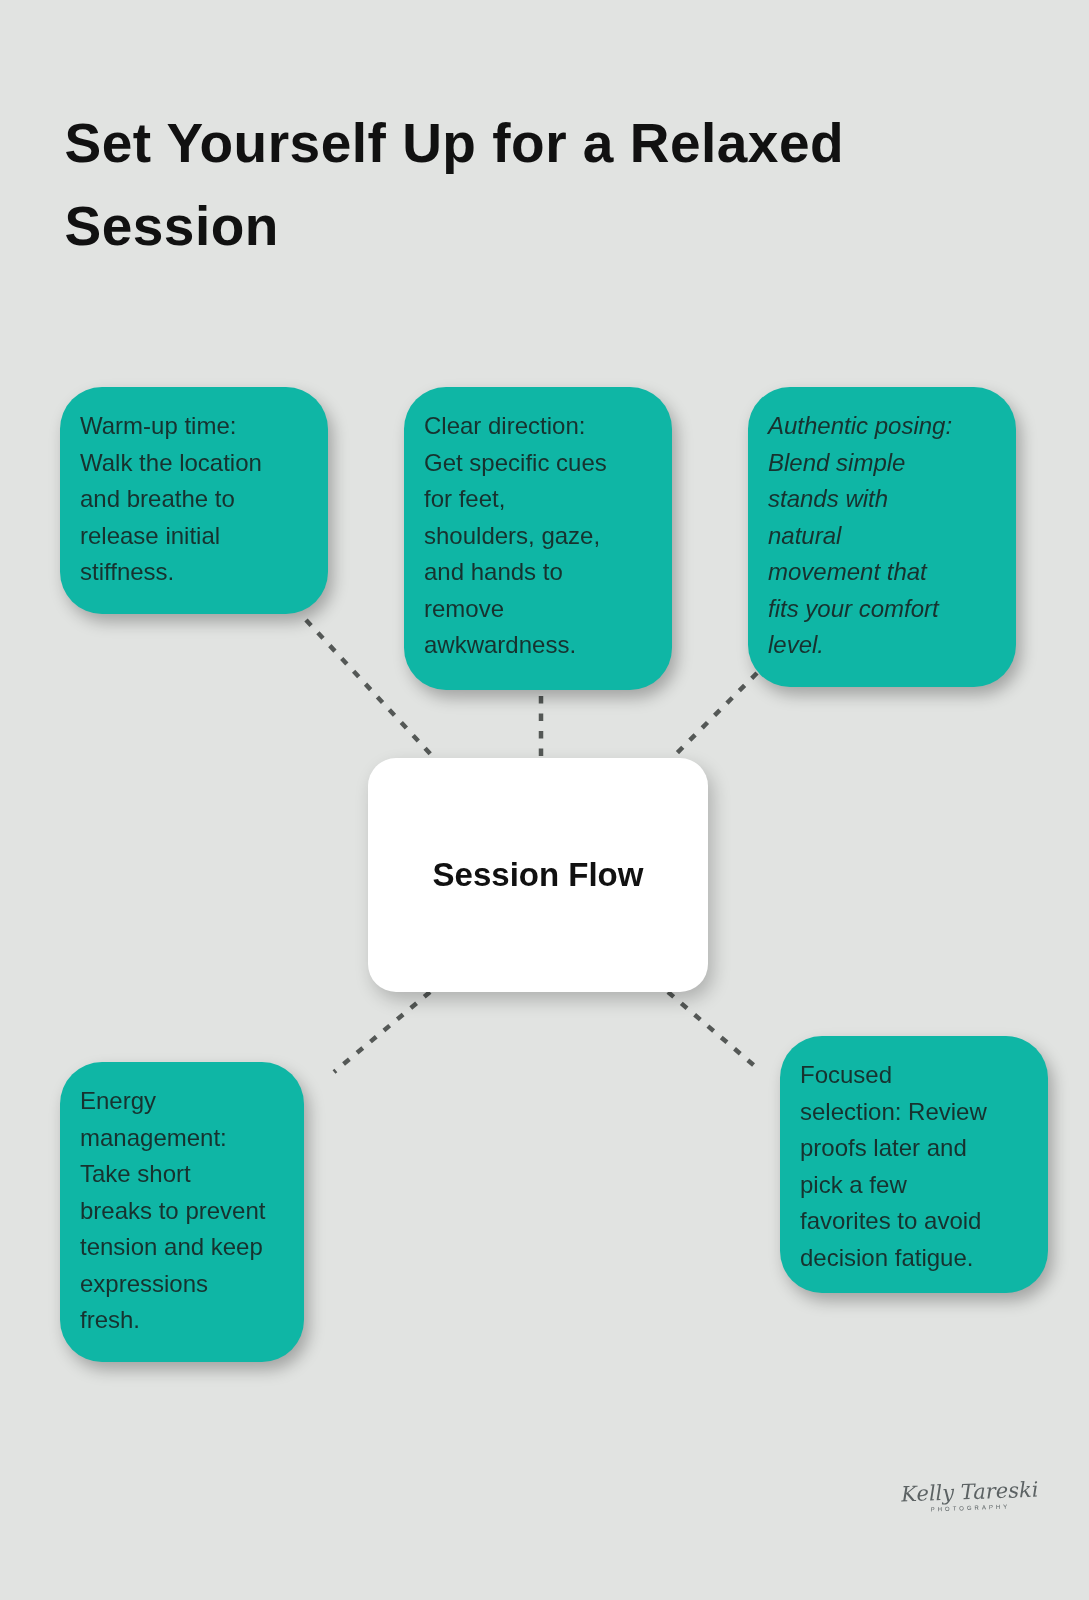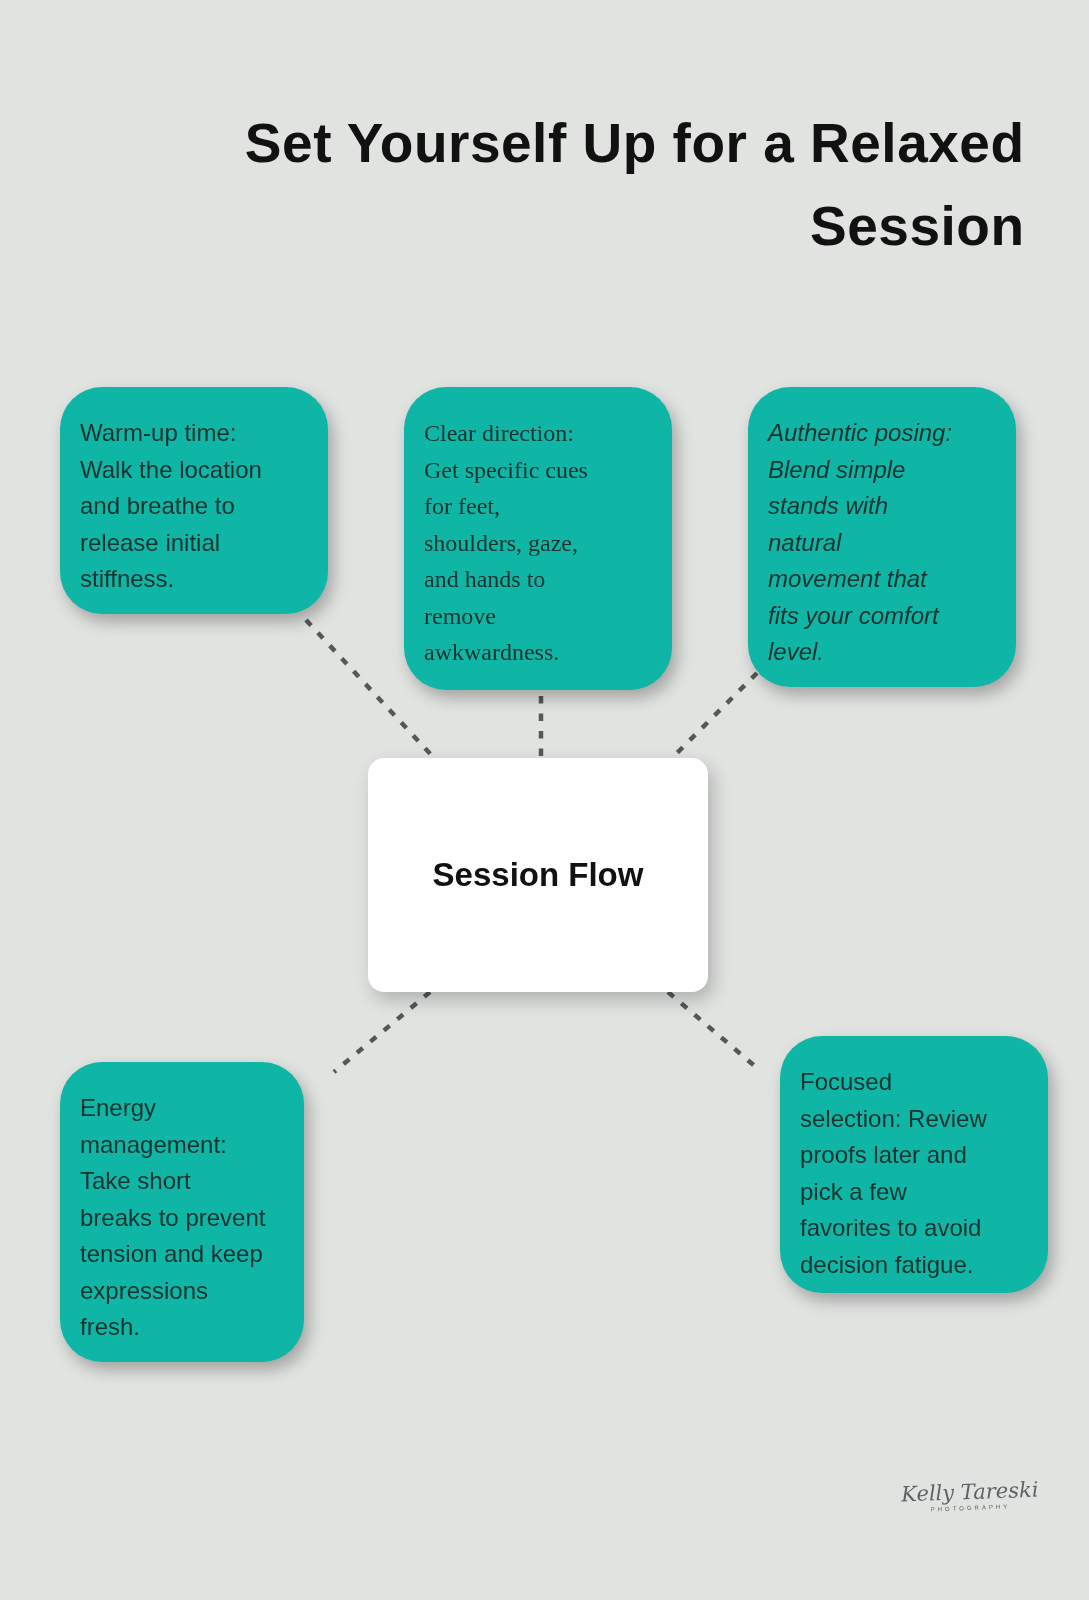--- a/index.html
+++ b/index.html
@@ -11,21 +11,21 @@
     font-family: "Liberation Sans", sans-serif;
     overflow: hidden;
   }
   .title {
     position: absolute;
     top: 102px;
     left: 50%;
     transform: translateX(-50%);
     width: 960px;
     margin: 0;
-    text-align: right;
+    text-align: left;
     font-size: 55px;
     line-height: 1.5;
     font-weight: 700;
     letter-spacing: 0.5px;
     color: var(--title-text, #111111);
   }
   .connectors {
     position: absolute;
     left: 0;
     top: 0;
@@ -33,43 +33,43 @@
   .connectors line {
     stroke: var(--connector, #545856);
     stroke-width: 4.5;
     stroke-dasharray: 7.5 10;
   }
   .node {
     position: absolute;
     box-sizing: border-box;
     background: var(--node-fill, #0fb6a5);
     border-radius: 42px;
-    padding: 28px 20px;
+    padding: 21px 20px;
     box-shadow: 5px 8px 16px rgba(0, 0, 0, 0.28);
   }
   .node-text {
     margin: 0;
     font-size: 24px;
     line-height: 36.5px;
     color: var(--node-text, #17322f);
     white-space: pre-line;
   }
   .node1 { left: 60px;  top: 387px;  width: 268px; height: 227px; }
-  .node2 { left: 404px; top: 387px;  width: 268px; height: 303px; font-family: Liberation Serif, serif; }
+  .node2 { left: 404px; top: 387px;  width: 268px; height: 303px; }
   .node3 { left: 748px; top: 387px;  width: 268px; height: 300px; font-style: italic; }
   .node4 { left: 60px;  top: 1062px; width: 244px; height: 300px; }
   .node5 { left: 748px; top: 1036px; width: 268px; height: 257px; margin-left: 32px; }
   .center-box {
     position: absolute;
     left: 368px;
     top: 758px;
     width: 340px;
     height: 234px;
     background: var(--center-fill, #ffffff);
-    border-radius: 16px;
+    border-radius: 28px;
     box-shadow: 5px 8px 18px rgba(0, 0, 0, 0.22);
     display: flex;
     align-items: center;
     justify-content: center;
   }
   .center-label {
     font-size: 33px;
     font-weight: 700;
     color: var(--center-text, #111111);
   }

